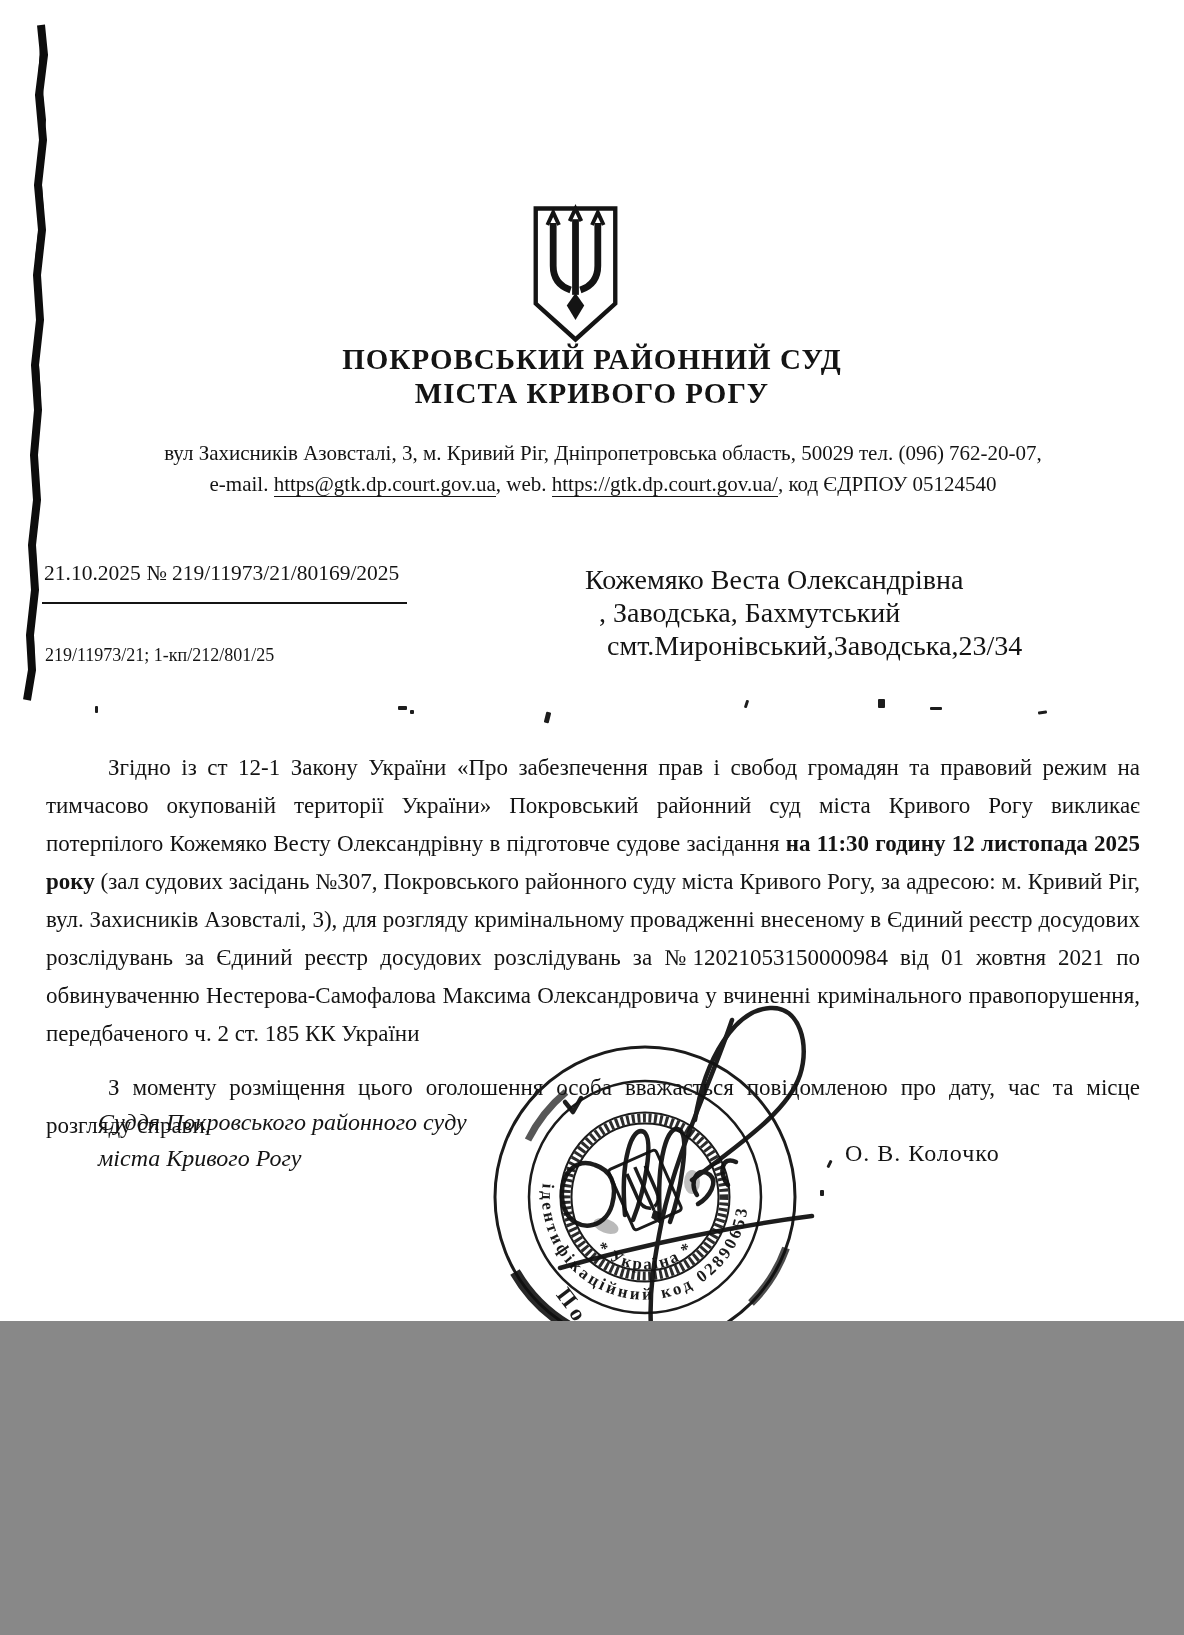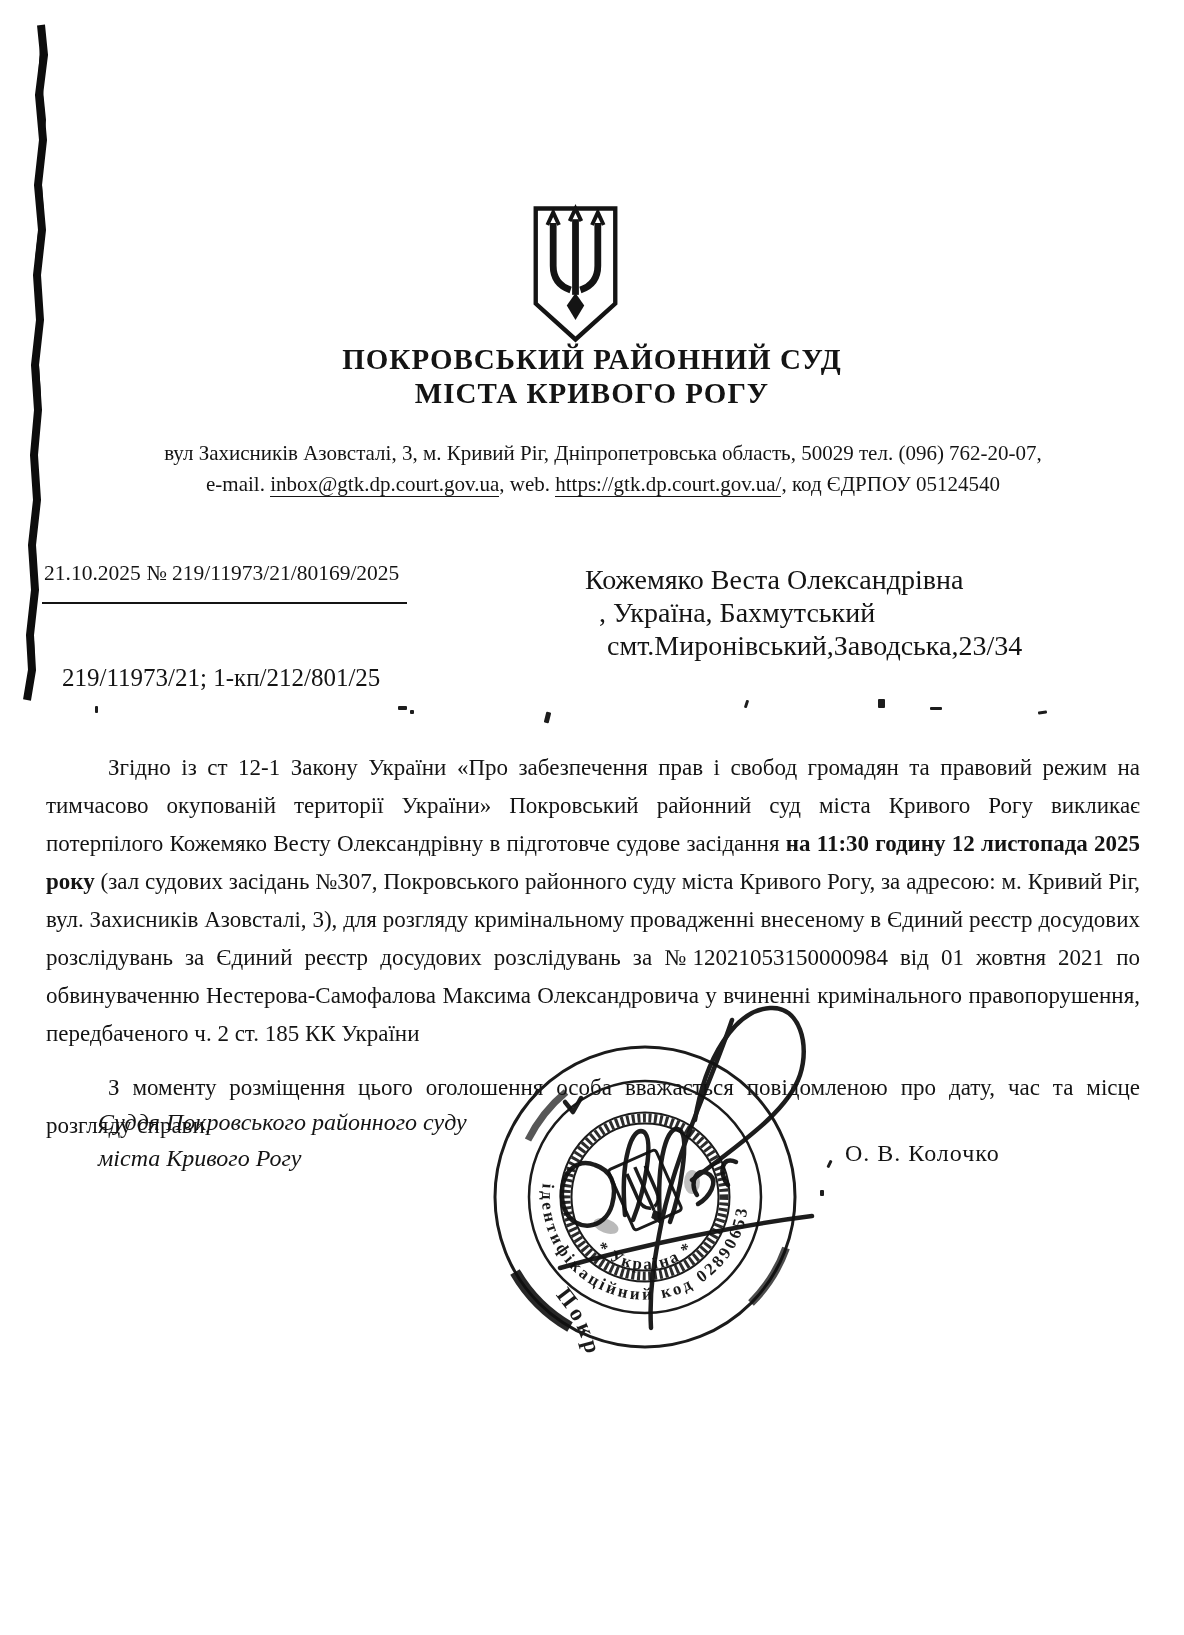--- a/index.html
+++ b/index.html
@@ -1,38 +1,38 @@
 <!DOCTYPE html>
 <html><head>
 <meta charset="utf-8">
 <style>
   html,body{margin:0;padding:0;background:#888;}
   #page{
     position:relative;
-    width:1184px;height:1635px;
+    width:1184px;height:1321px;
     margin:0 auto;
     background:#ffffff;
     font-family:"Liberation Serif", serif;
     color:#141414;
     overflow:hidden;
   }
   .abs{position:absolute;}
 
   
   .emblem{left:527px;top:203px;width:97px;height:142px;}
   .court-title{left:0;top:342px;width:1184px;text-align:center;
     font-size:29px;font-weight:bold;letter-spacing:1px;line-height:34px;}
   .address{left:11px;top:438px;width:1184px;text-align:center;
     font-size:21px;line-height:31px;}
   .u{border-bottom:1.6px solid #141414;padding-bottom:0px;}
 
   
   .ref-date{left:42px;top:561px;font-size:21.5px;
     border-bottom:2px solid #141414;padding:0 8px 16px 2px;}
-  .case-num{left:45px;top:664px;font-size:25px;margin-left:17px;}
+  .case-num{left:45px;top:645px;font-size:18px;}
   .recipient{left:585px;top:563px;font-size:28px;line-height:33px;}
   .recipient .r2{padding-left:14px;}
   .recipient .r3{padding-left:22px;}
 
   
   .body-text{left:30px;top:733px;width:1126px;font-size:23px;line-height:38px;
     text-align:justify;}
   .body-text p{margin:16px;text-indent:62px;}
   .body-text b{font-weight:bold;}
 
@@ -74,31 +74,31 @@
   </svg>
 
   <div class="abs court-title">
     <div>ПОКРОВСЬКИЙ РАЙОННИЙ СУД</div>
     <div>МІСТА КРИВОГО РОГУ</div>
   </div>
 
   <div class="abs address">
     <div>вул  Захисників Азовсталі, 3, м. Кривий Ріг,  Дніпропетровська область, 50029 тел. (096) 762-20-07,</div>
     <div>
-      <span>e-mail. </span><span class="u">inbox@gtk.dp.court.gov.ua</span><span>,  web. </span><span class="u">https://gtk.dp.court.gov.ua/</span><span>, код ЄДРПОУ 05124540</span>
+      <span>e-mail. </span><span class="u">https@gtk.dp.court.gov.ua</span><span>,  web. </span><span class="u">https://gtk.dp.court.gov.ua/</span><span>, код ЄДРПОУ 05124540</span>
     </div>
   </div>
 
   <div class="abs ref-date">21.10.2025 №  219/11973/21/80169/2025</div>
 
   <div class="abs case-num">219/11973/21; 1-кп/212/801/25</div>
 
   <div class="abs recipient">
     <div>Кожемяко Веста Олександрівна</div>
-    <div class="r2">, Україна,  Бахмутський</div>
+    <div class="r2">, Заводська,  Бахмутський</div>
     <div class="r3">смт.Миронівський,Заводська,23/34</div>
   </div>
 
   <div class="abs body-text">
     <p><span>Згідно із ст 12-1 Закону України «Про забезпечення прав і свобод громадян та правовий режим на тимчасово окупованій території України» Покровський районний суд міста Кривого Рогу викликає потерпілого Кожемяко Весту Олександрівну в підготовче судове засідання </span><b>на 11:30 годину 12 листопада 2025 року</b><span> (зал судових засідань №307, Покровського районного суду міста Кривого Рогу, за адресою: м. Кривий Ріг, вул. Захисників Азовсталі, 3), для розгляду кримінальному провадженні внесеному в Єдиний реєстр досудових розслідувань за Єдиний реєстр досудових розслідувань за №12021053150000984 від 01 жовтня 2021 по обвинуваченню Нестерова-Самофалова Максима Олександровича у вчиненні кримінального правопорушення, передбаченого ч. 2 ст. 185 КК України</span></p>
     <p>З моменту розміщення цього оголошення особа вважається повідомленою про дату, час та місце розгляду справи.</p>
   </div>
 
   <div class="abs sig-left">
     <div>Суддя  Покровського районного суду</div>

